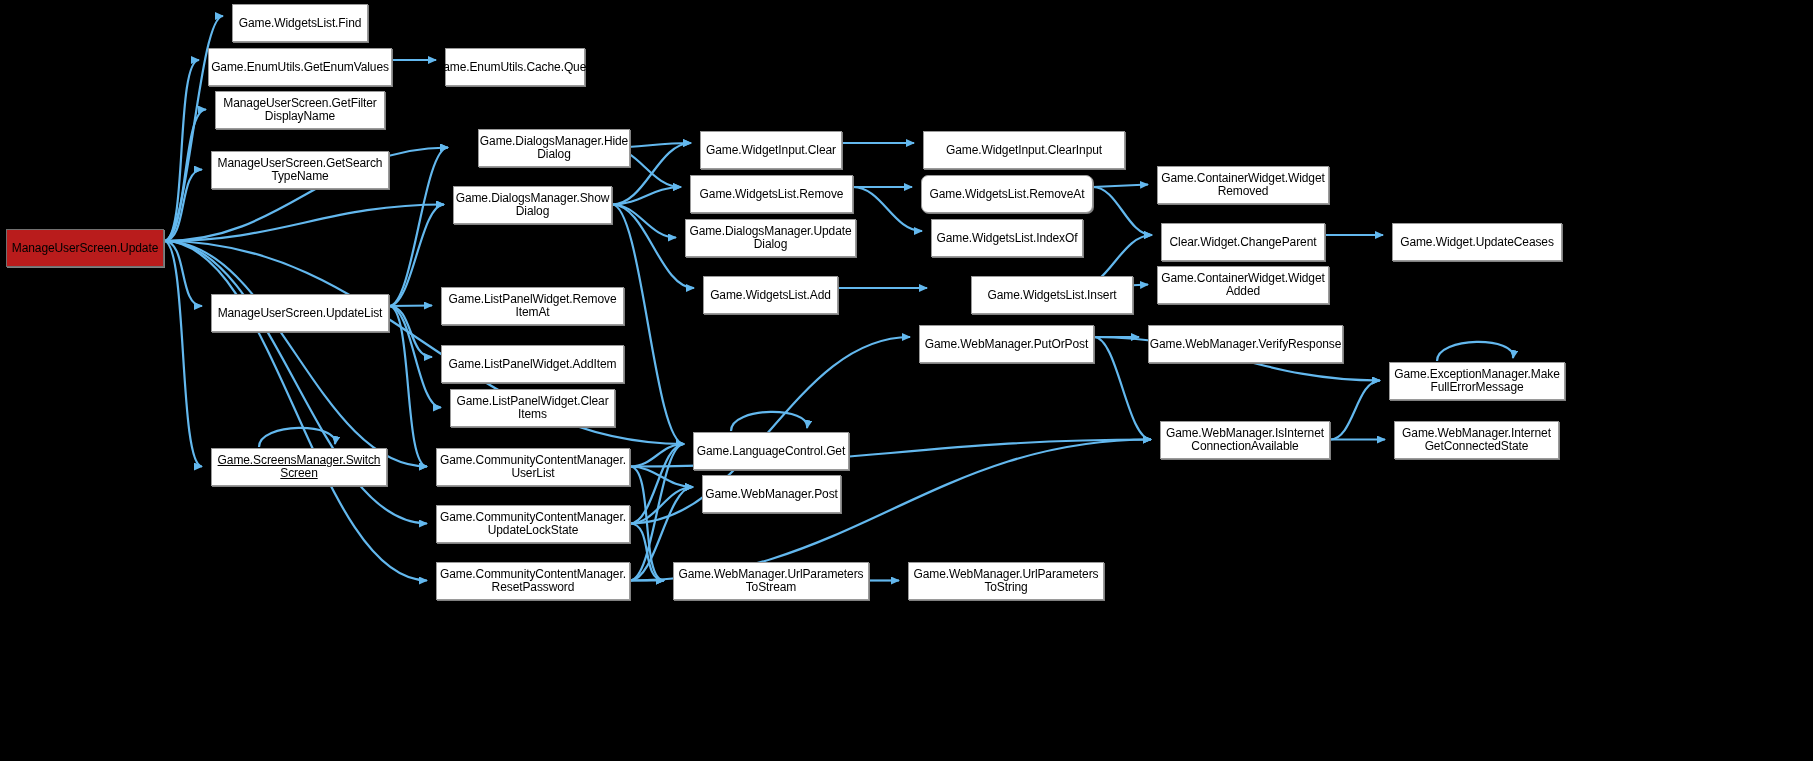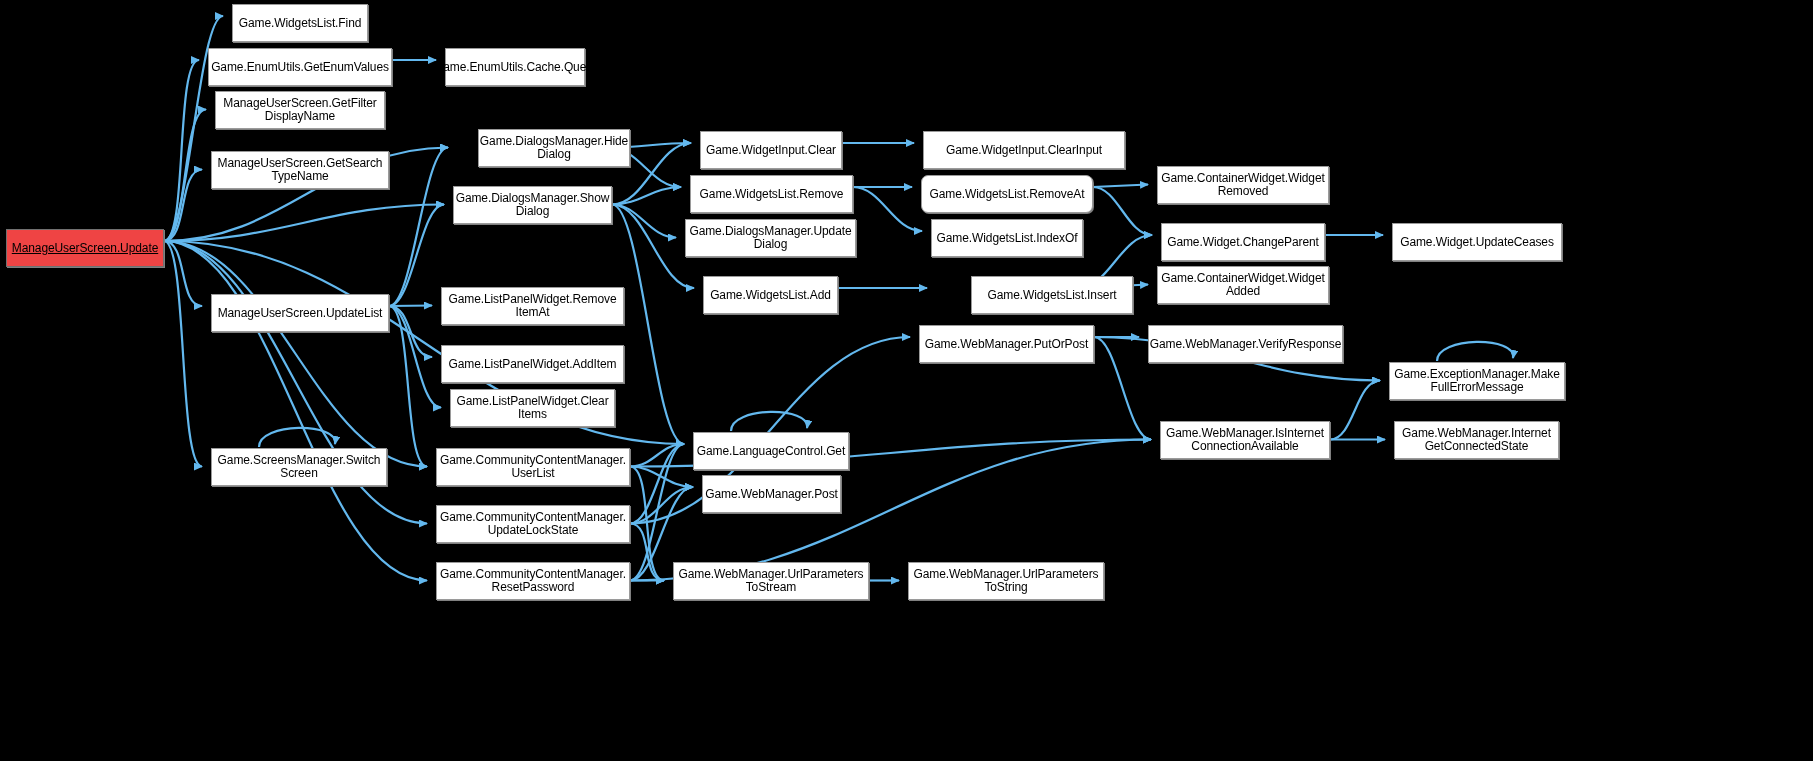--- a/index.html
+++ b/index.html
@@ -36,23 +36,22 @@
     border: 1px solid #9a9a9a;
     box-shadow: 1px 1px 0 0 #808080;
     font-size: 12px;
     line-height: 13px;
     letter-spacing: -0.1px;
     padding: 18px 3px;
     white-space: pre-line;
     z-index: 2;
   }
   .node.root {
-    background: #ef4444;
+    background: #b91c1c;
     border: 1px solid #707070;
-    text-decoration: underline;
   }
 </style>
 </head>
 <body>
 
 <div id="canvas">
   <svg id="edge-layer" viewBox="0 0 1813 761">
     <defs>
       <marker id="ah" markerWidth="9" markerHeight="8" refX="8" refY="4" orient="auto" markerUnits="userSpaceOnUse">
         <path d="M0,0 L9,4 L0,8 Z" fill="#63b8ee"></path>
@@ -118,21 +117,21 @@
       </g>
   </svg>
 <div class="node root" style="left: 6px; top: 229px; width: 158px; height: 24px;">ManageUserScreen.Update</div>
     <div class="node" style="left: 232px; top: 4px; width: 136px; height: 24px;">Game.WidgetsList.Find</div>
     <div class="node" style="left: 208px; top: 48px; width: 184px; height: 24px;">Game.EnumUtils.GetEnumValues</div>
     <div class="node" style="left: 215px; top: 91px; width: 170px; height: 37px;">ManageUserScreen.GetFilter
 DisplayName</div>
     <div class="node" style="left: 211px; top: 151px; width: 178px; height: 37px;">ManageUserScreen.GetSearch
 TypeName</div>
     <div class="node" style="left: 211px; top: 294px; width: 178px; height: 24px;">ManageUserScreen.UpdateList</div>
-    <div class="node" style="left: 211px; top: 448px; width: 176px; height: 37px;">Game.ScreensManager.Switch
+    <div class="node" style="left: 211px; top: 448px; width: 176px; height: 37px; text-decoration: underline;">Game.ScreensManager.Switch
 Screen</div>
     <div class="node" style="left: 445px; top: 48px; width: 140px; height: 24px;">Game.EnumUtils.Cache.Query</div>
     <div class="node" style="left: 457px; top: 129px; width: 152px; height: 37px; margin-left: 21px;">Game.DialogsManager.Hide
 Dialog</div>
     <div class="node" style="left: 453px; top: 186px; width: 159px; height: 37px;">Game.DialogsManager.Show
 Dialog</div>
     <div class="node" style="left: 441px; top: 287px; width: 183px; height: 37px;">Game.ListPanelWidget.Remove
 ItemAt</div>
     <div class="node" style="left: 441px; top: 345px; width: 183px; height: 24px;">Game.ListPanelWidget.AddItem</div>
     <div class="node" style="left: 450px; top: 389px; width: 165px; height: 37px;">Game.ListPanelWidget.Clear
@@ -154,21 +153,21 @@
 ToStream</div>
     <div class="node" style="left: 923px; top: 131px; width: 202px; height: 24px;">Game.WidgetInput.ClearInput</div>
     <div class="node" style="left: 921px; top: 175px; width: 172px; height: 24px; border-radius: 7px;">Game.WidgetsList.RemoveAt</div>
     <div class="node" style="left: 931px; top: 219px; width: 152px; height: 24px;">Game.WidgetsList.IndexOf</div>
     <div class="node" style="left: 936px; top: 276px; width: 162px; height: 24px; margin-left: 35px;">Game.WidgetsList.Insert</div>
     <div class="node" style="left: 919px; top: 325px; width: 175px; height: 24px;">Game.WebManager.PutOrPost</div>
     <div class="node" style="left: 908px; top: 562px; width: 196px; height: 37px;">Game.WebManager.UrlParameters
 ToString</div>
     <div class="node" style="left: 1157px; top: 166px; width: 172px; height: 37px;">Game.ContainerWidget.Widget
 Removed</div>
-    <div class="node" style="left: 1161px; top: 223px; width: 164px; height: 24px;">Game.Widget.ChangeParent</div>
+    <div class="node" style="left: 1161px; top: 223px; width: 164px; height: 24px;">Clear.Widget.ChangeParent</div>
     <div class="node" style="left: 1157px; top: 266px; width: 172px; height: 37px;">Game.ContainerWidget.Widget
 Added</div>
     <div class="node" style="left: 1148px; top: 325px; width: 195px; height: 24px;">Game.WebManager.VerifyResponse</div>
     <div class="node" style="left: 1160px; top: 421px; width: 170px; height: 37px;">Game.WebManager.IsInternet
 ConnectionAvailable</div>
     <div class="node" style="left: 1392px; top: 223px; width: 170px; height: 24px;">Game.Widget.UpdateCeases</div>
     <div class="node" style="left: 1389px; top: 362px; width: 176px; height: 37px;">Game.ExceptionManager.Make
 FullErrorMessage</div>
     <div class="node" style="left: 1394px; top: 421px; width: 165px; height: 37px;">Game.WebManager.Internet
 GetConnectedState</div>

